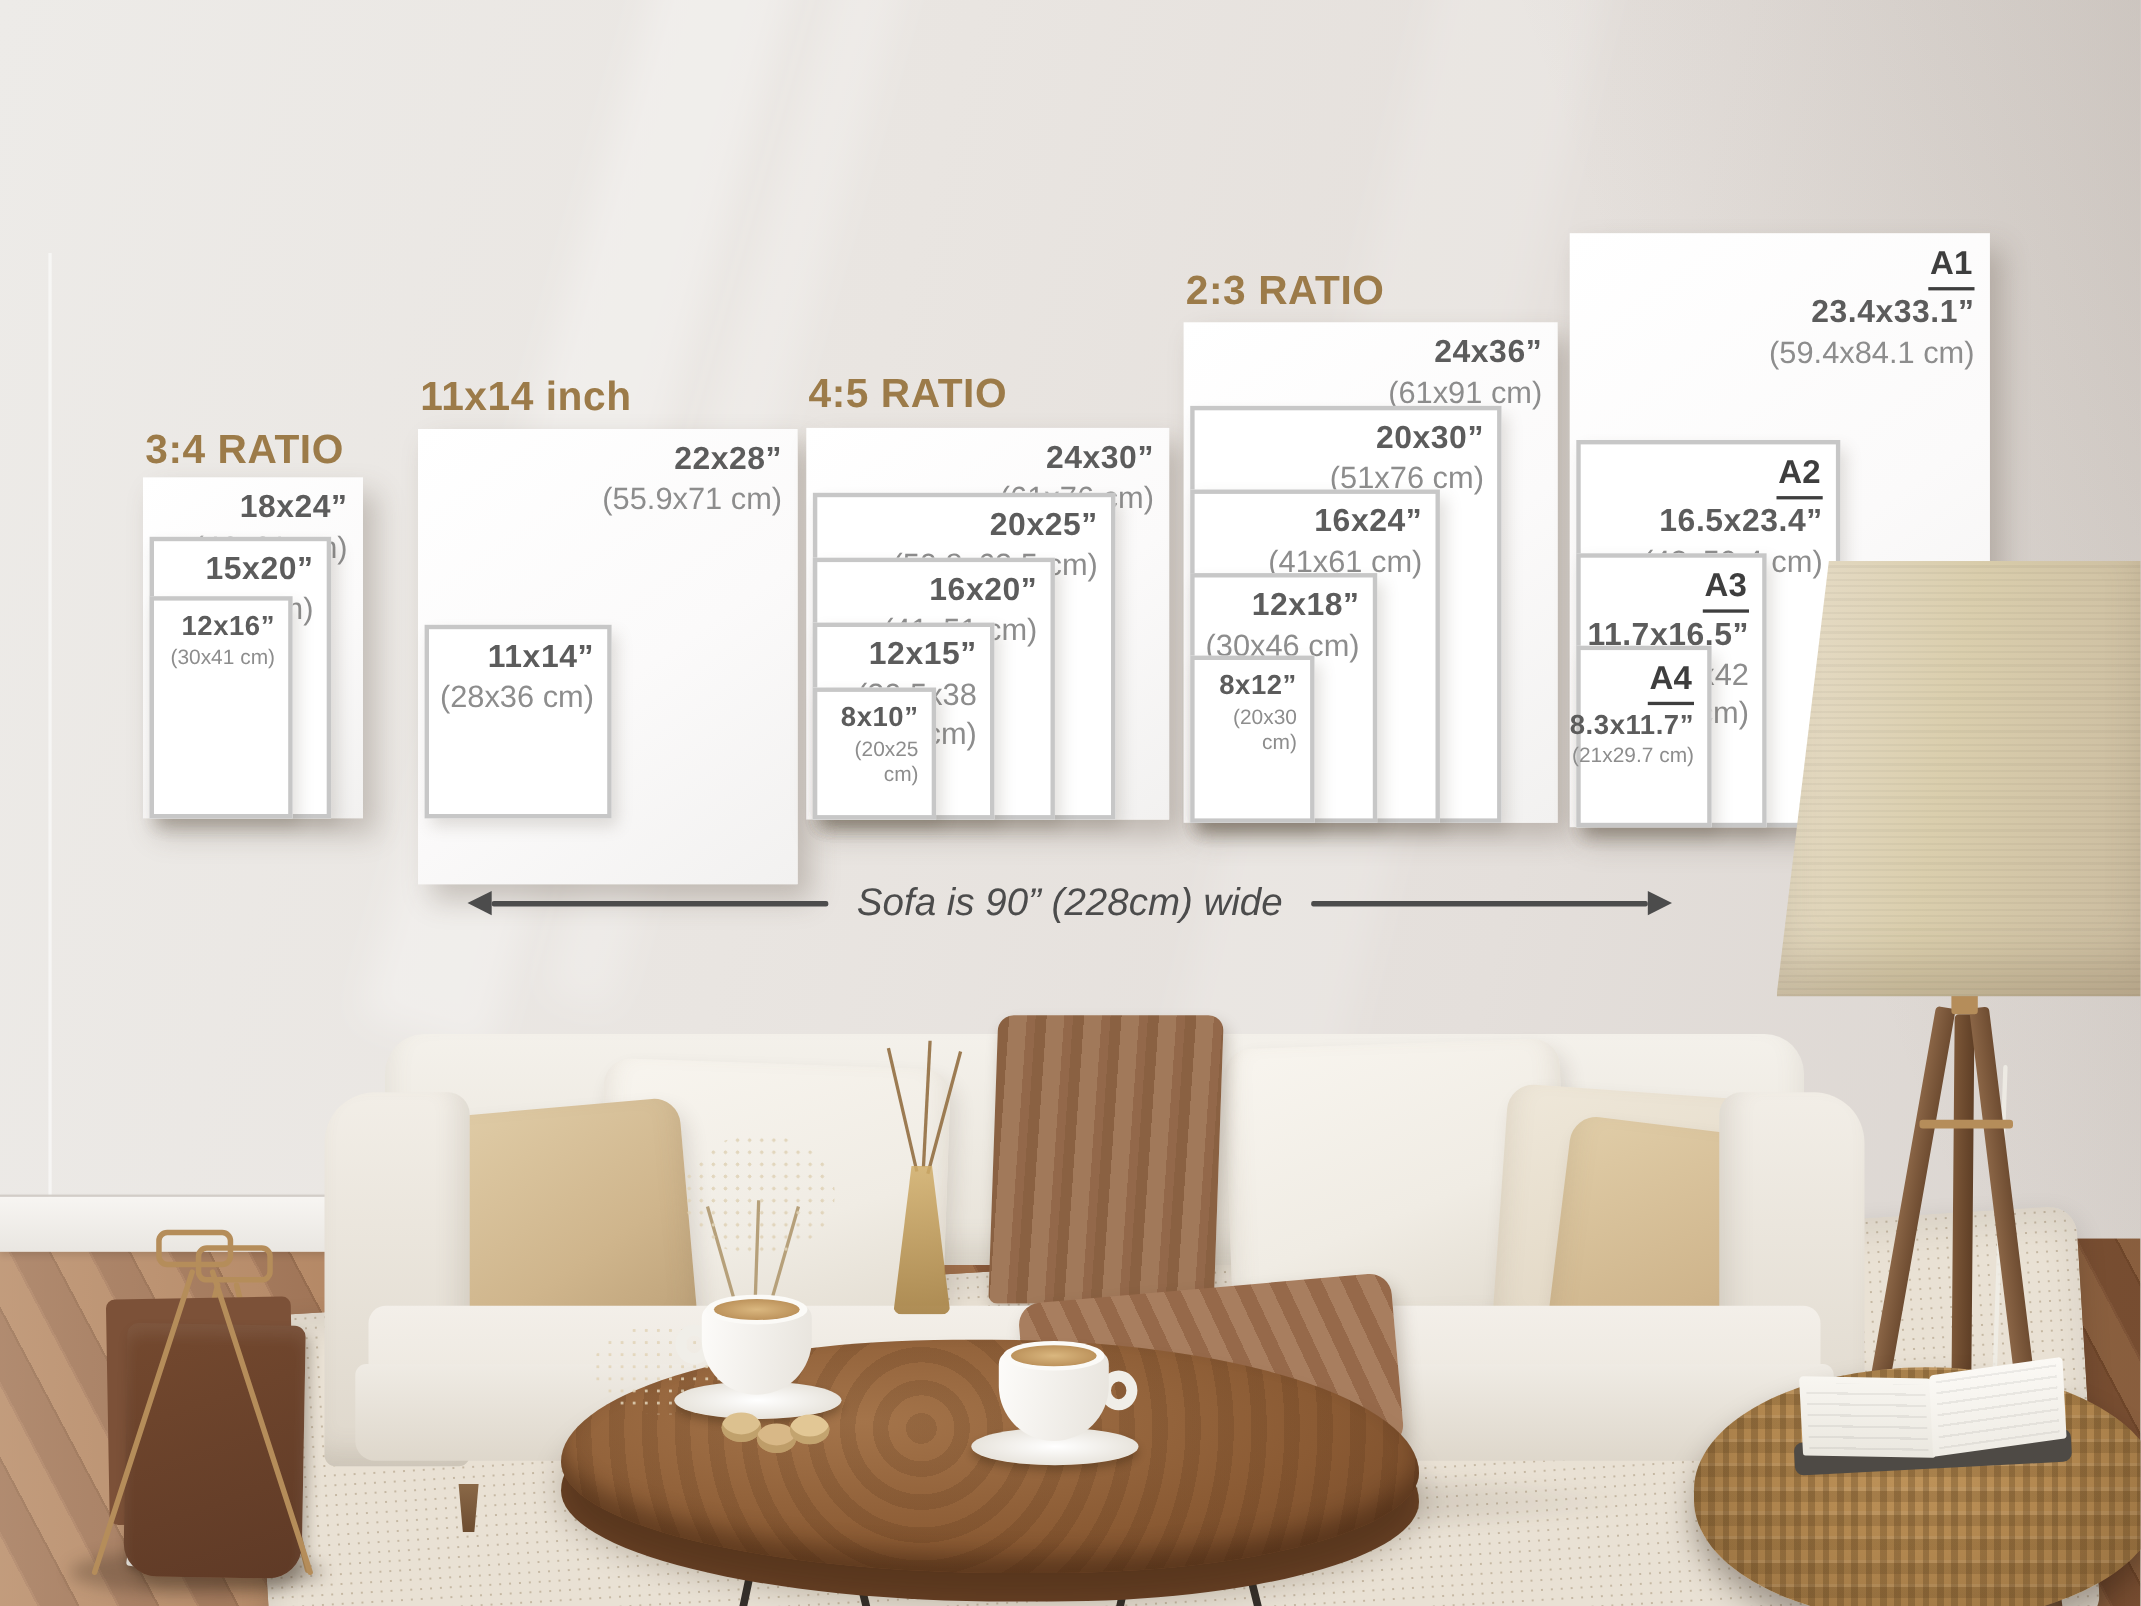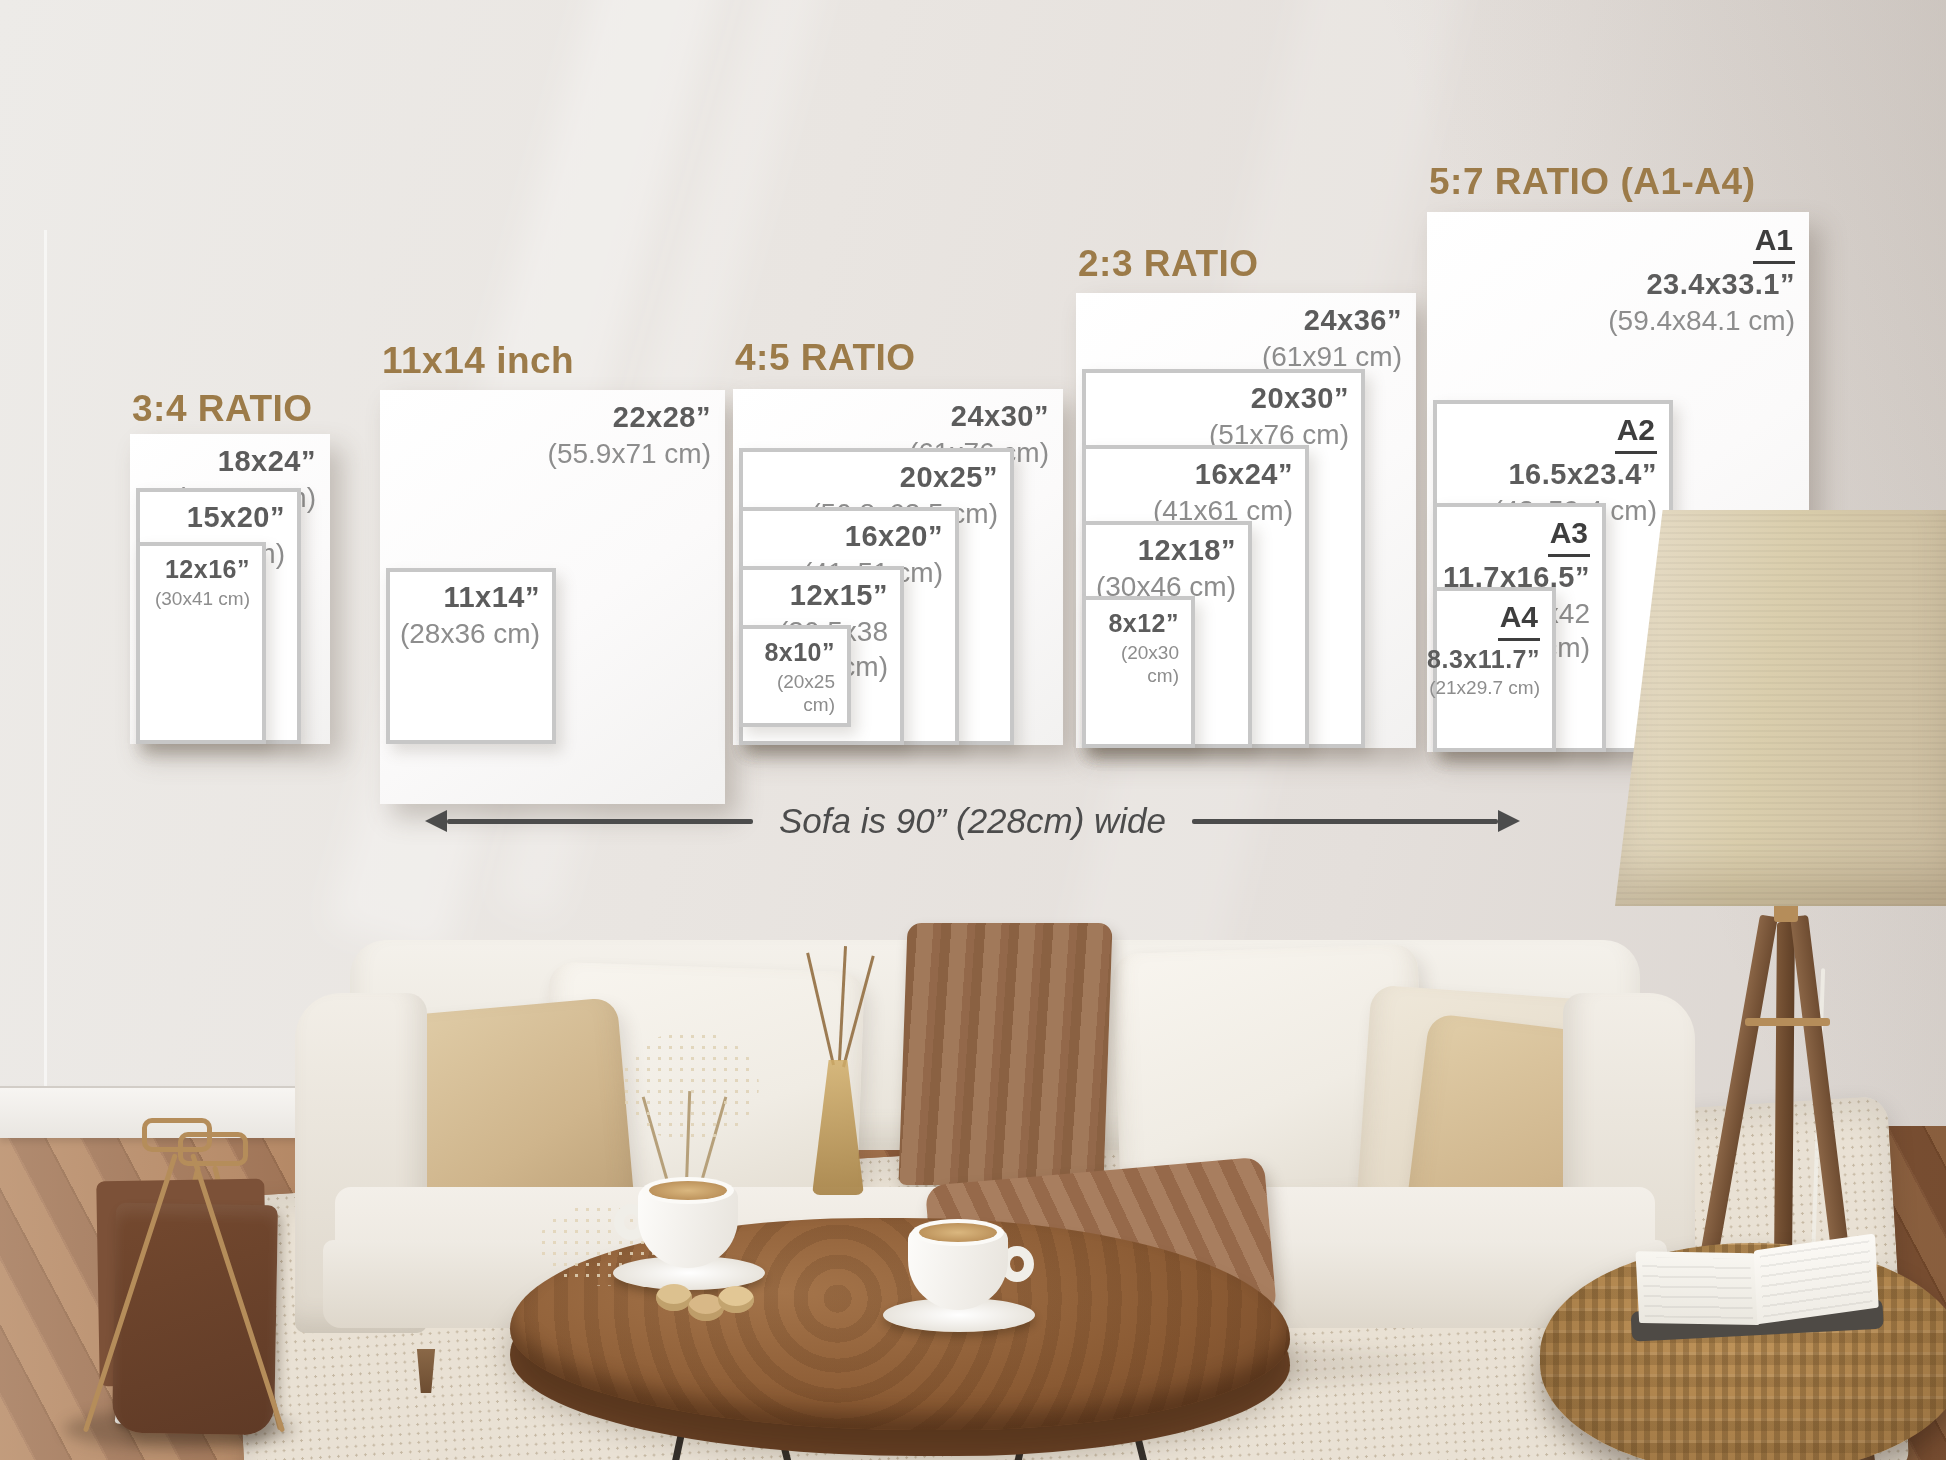--- a/index.html
+++ b/index.html
@@ -212,21 +212,20 @@
   <div class="wood-floor"></div>
   <div class="rug"></div>
   <div class="baseboard"></div>
   <div class="sofa-shadow"></div>
 
 
   <div class="gh gh1">3:4 RATIO</div>
   <div class="gh gh2">11x14 inch</div>
   <div class="gh gh3">4:5 RATIO</div>
   <div class="gh gh4">2:3 RATIO</div>
-  <div class="gh gh5">5:7 RATIO (A1-A4)</div>
 
   <div class="size-group">
       <div class="frame outer" style="left: 130px; top: 434px; width: 200px; height: 310px; z-index: 0;">
         <div class="frame-label">
           <span class="f-in">18x24”</span>
           <span class="f-cm">(46x61 cm)</span>
         </div>
       </div>
       <div class="frame inner" style="left: 136px; top: 488px; width: 165px; height: 256px; z-index: 1;">
         <div class="frame-label">
@@ -273,21 +272,21 @@
           <span class="f-in">16x20”</span>
           <span class="f-cm">(41x51 cm)</span>
         </div>
       </div>
       <div class="frame inner" style="left: 739px; top: 566px; width: 165px; height: 179px; z-index: 3;">
         <div class="frame-label">
           <span class="f-in">12x15”</span>
           <span class="f-cm">(30.5x38 cm)</span>
         </div>
       </div>
-      <div class="frame inner sm" style="left: 739px; top: 625px; width: 112px; height: 102px; z-index: 4;">
+      <div class="frame inner sm" style="left: 739px; top: 625px; width: 112px; height: 120px; z-index: 4;">
         <div class="frame-label">
           <span class="f-in">8x10”</span>
           <span class="f-cm">(20x25 cm)</span>
         </div>
       </div>
     </div>
   <div class="size-group">
       <div class="frame outer" style="left: 1076px; top: 293px; width: 340px; height: 455px; z-index: 0;">
         <div class="frame-label">
           <span class="f-in">24x36”</span>

